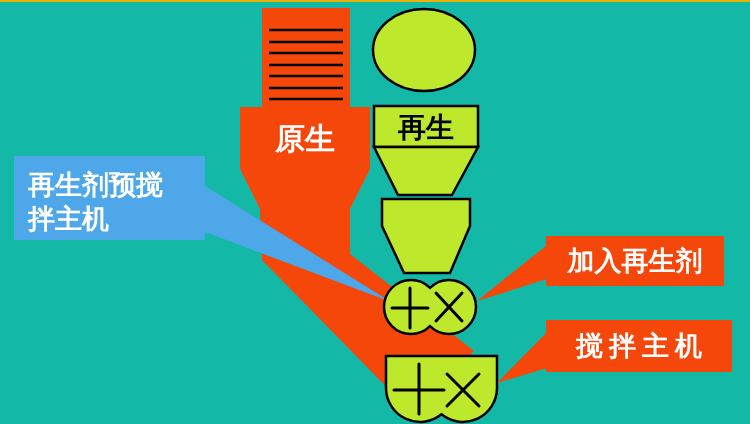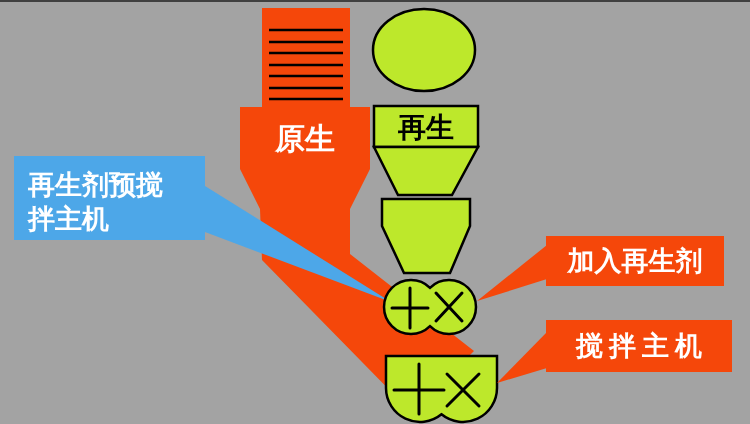--- a/index.html
+++ b/index.html
@@ -1,20 +1,20 @@
 <!DOCTYPE html>
 <html><head>
 <meta charset="utf-8">
 <style>
   html,body{margin:0;padding:0;background:#ffffff;}
   .canvas{
     position:relative;
     width:750px;height:424px;
-    background:#a3a3a3;
-    border-top:2px solid #404040;
+    background:#14b8a6;
+    border-top:2px solid #eab308;
     box-sizing:border-box;
     overflow:hidden;
     font-family:"Liberation Sans", sans-serif;
   }
   svg{display:block;}
   text{
     font-family:"Liberation Sans", sans-serif;
     font-weight:700;
   }
   .f27{font-size:27px;}

